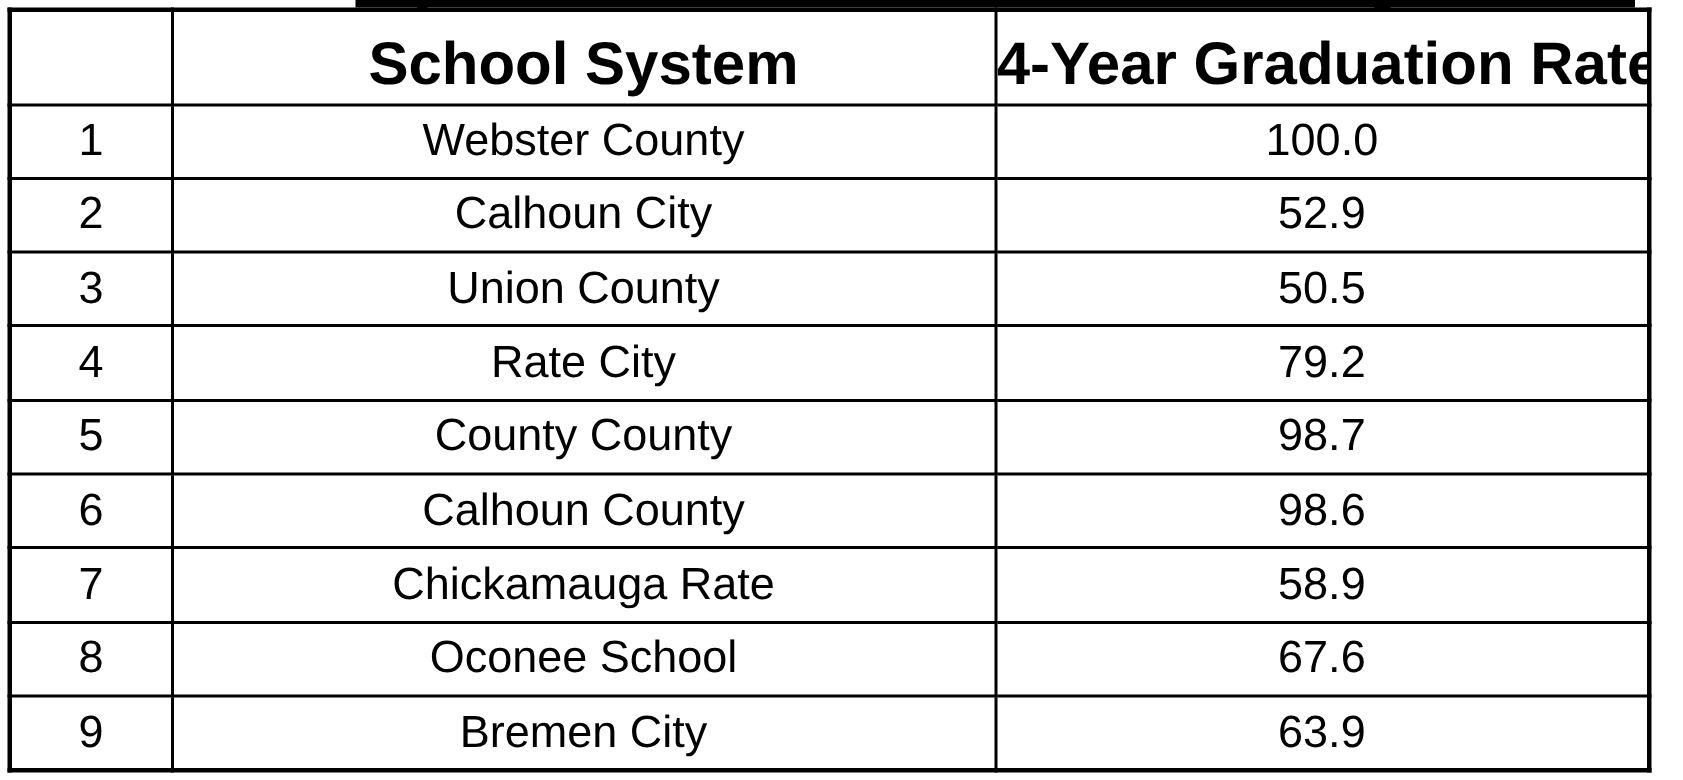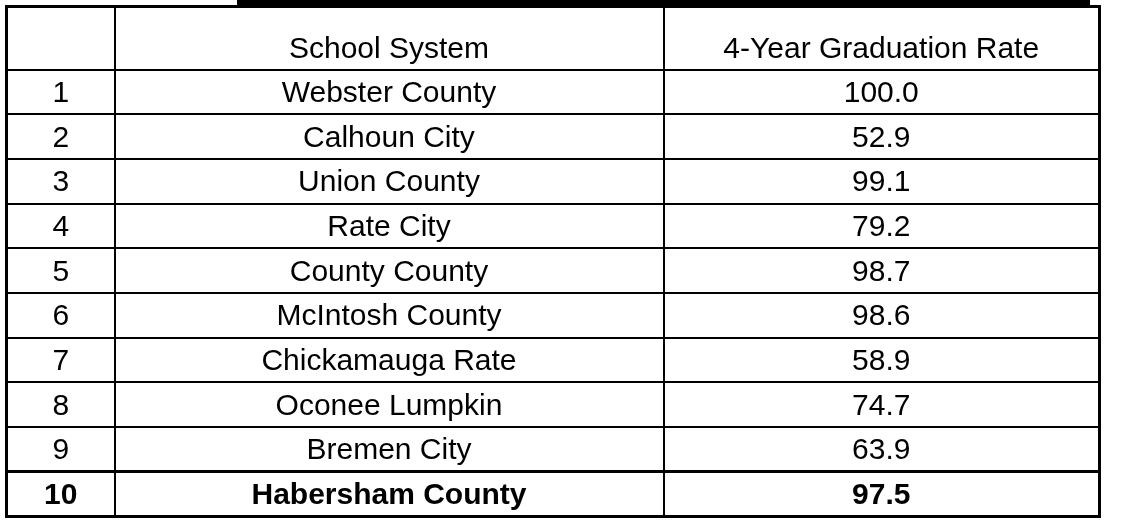--- a/index.html
+++ b/index.html
@@ -65,22 +65,22 @@
     border: 2px solid #000000;
     text-align: center;
     padding: 0;
     overflow: hidden;
     white-space: nowrap;
   }
   tr.header-row { height: 63px; }
   tr.header-row th {
     vertical-align: bottom;
     padding-bottom: 6px;
-    font-size: 30px;
-    font-weight: normal;
+    font-size: 40px;
+    font-weight: bold;
     line-height: 1;
   }
   tr.data-row { height: 44.7px; }
   tr.data-row td {
     vertical-align: middle;
     font-size: 30px;
     font-weight: normal;
     line-height: 1;
   }
   tr.data-row.bold-row td {
@@ -119,54 +119,49 @@
           <td>100.0</td>
         </tr>
           <tr class="data-row" style="">
           <td>2</td>
           <td>Calhoun City</td>
           <td>52.9</td>
         </tr>
           <tr class="data-row" style="">
           <td>3</td>
           <td>Union County</td>
-          <td>99.1</td>
+          <td>50.5</td>
         </tr>
           <tr class="data-row" style="">
           <td>4</td>
           <td>Rate City</td>
           <td>79.2</td>
         </tr>
           <tr class="data-row" style="">
           <td>5</td>
           <td>County County</td>
           <td>98.7</td>
         </tr>
           <tr class="data-row" style="">
           <td>6</td>
-          <td>McIntosh County</td>
+          <td>Calhoun County</td>
           <td>98.6</td>
         </tr>
           <tr class="data-row" style="">
           <td>7</td>
           <td>Chickamauga Rate</td>
           <td>58.9</td>
         </tr>
           <tr class="data-row" style="">
           <td>8</td>
-          <td>Oconee Lumpkin</td>
-          <td>74.7</td>
+          <td>Oconee School</td>
+          <td>67.6</td>
         </tr>
           <tr class="data-row" style="">
           <td>9</td>
           <td>Bremen City</td>
           <td>63.9</td>
-        </tr>
-          <tr class="data-row bold-row" style="">
-          <td>10</td>
-          <td>Habersham County</td>
-          <td>97.5</td>
         </tr>
         </tbody>
     </table>
   </div>
 
 </div>
 
 </body></html>

